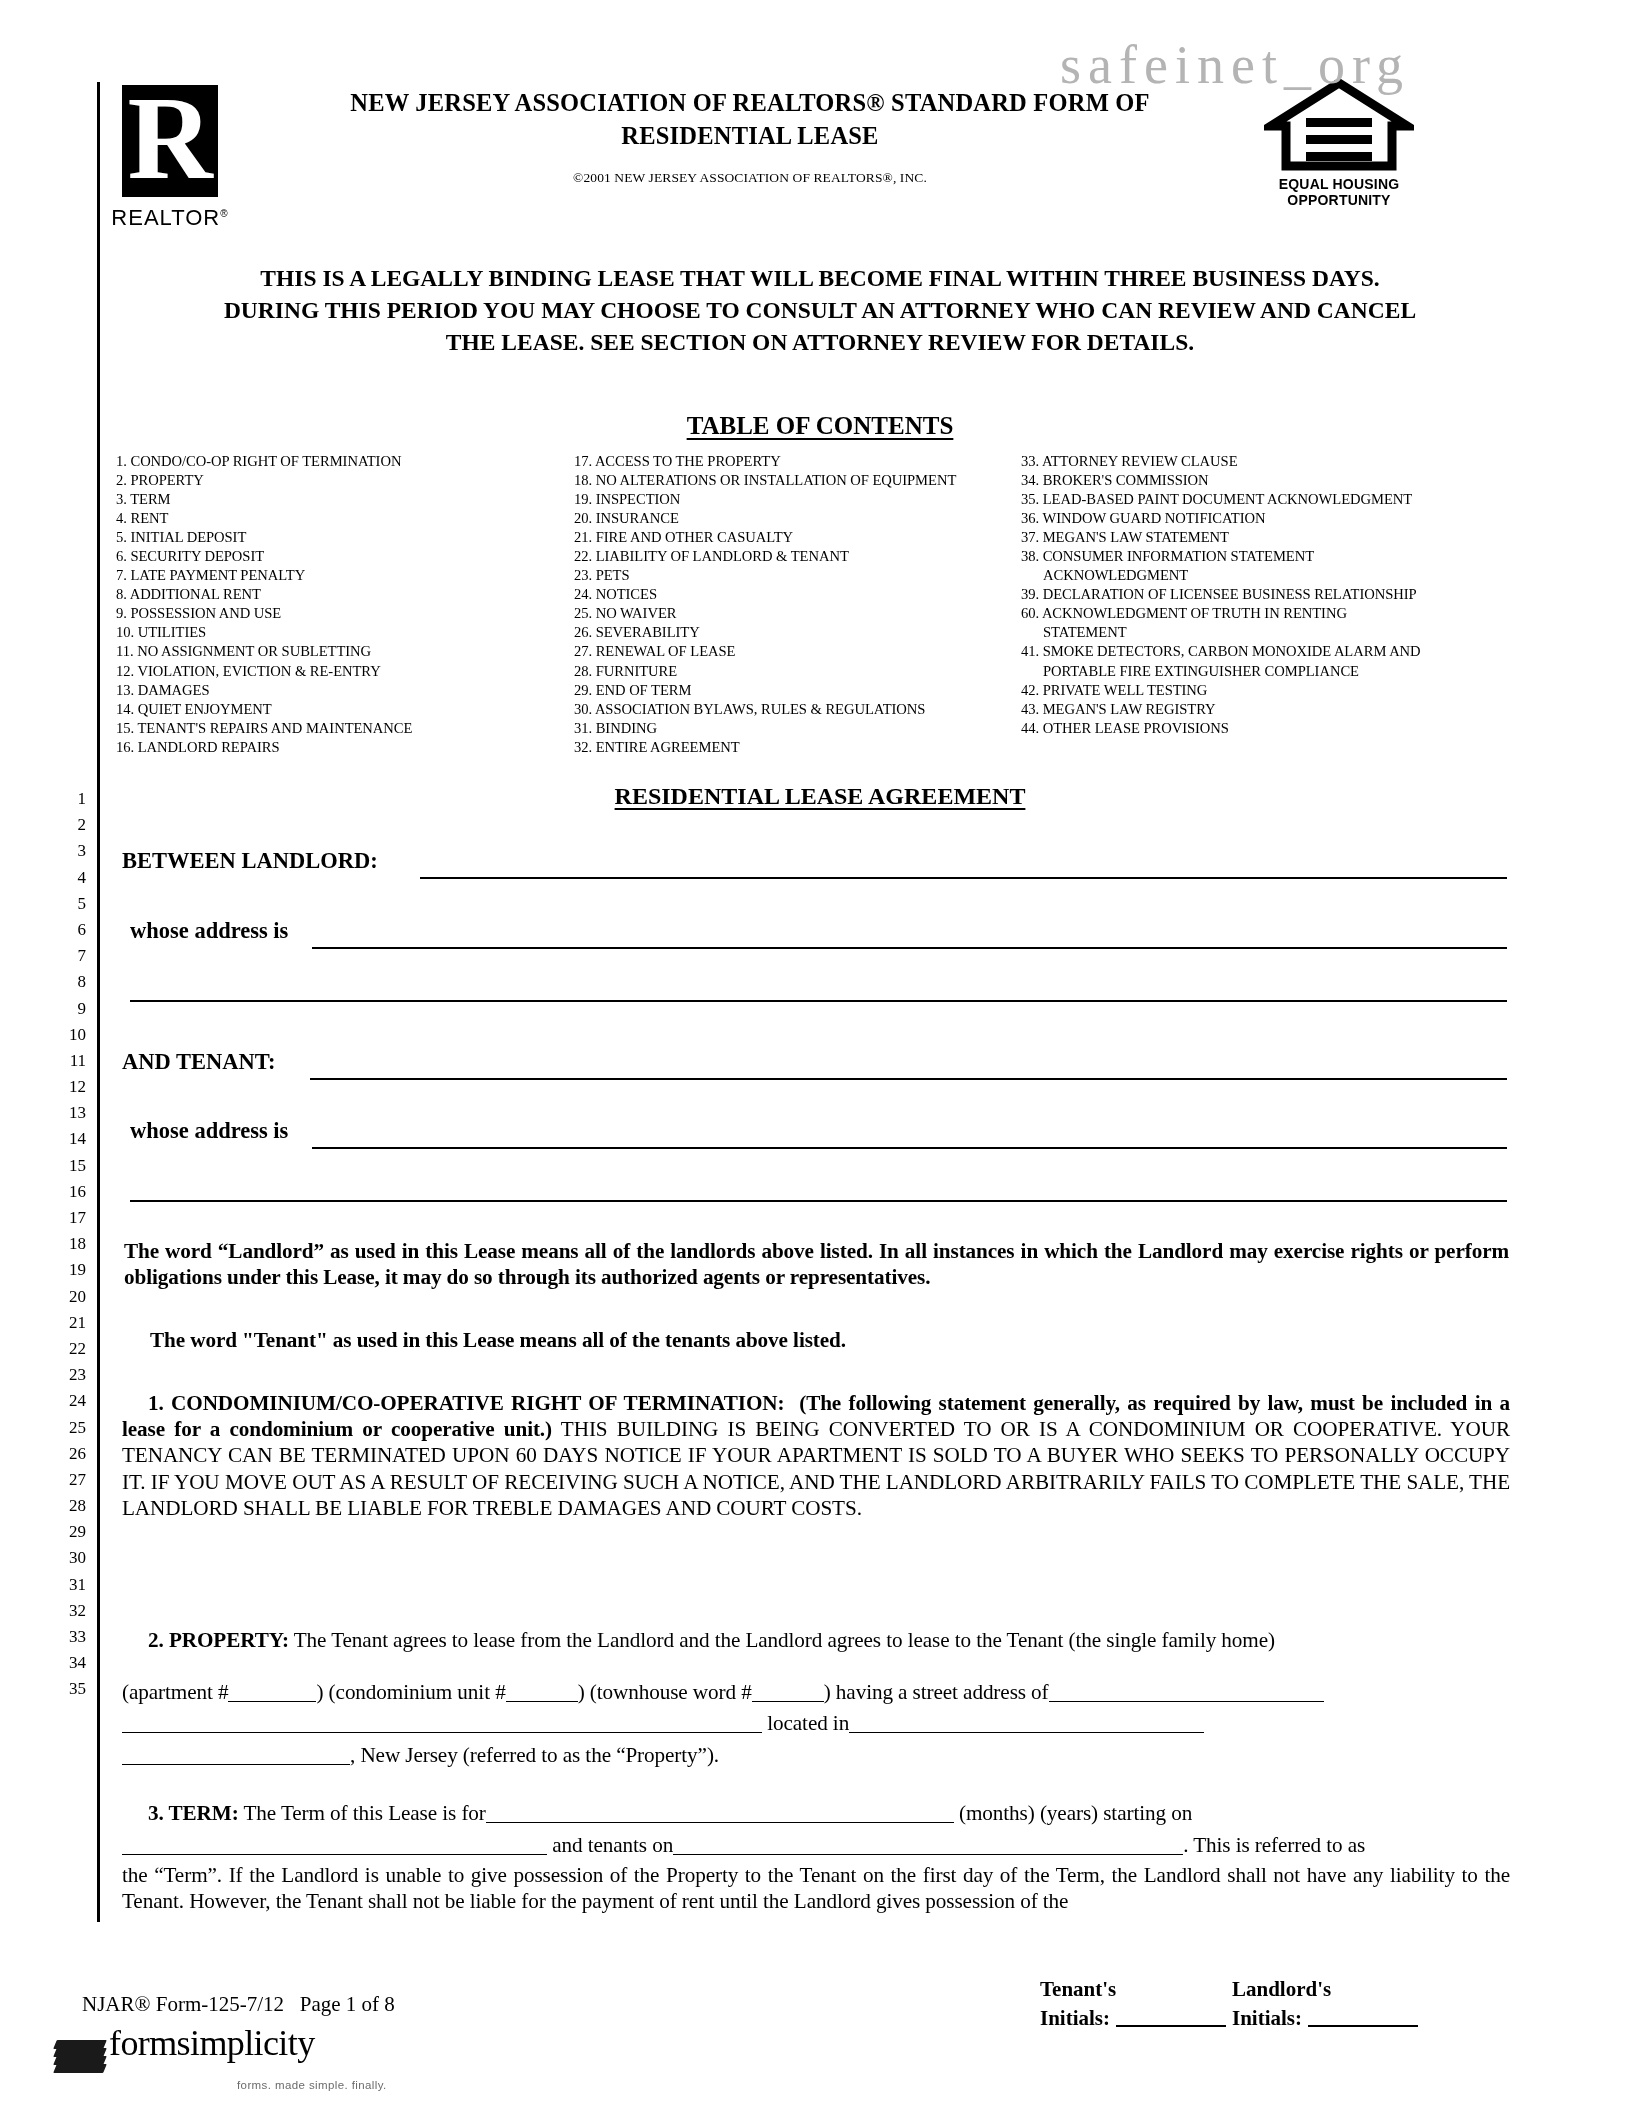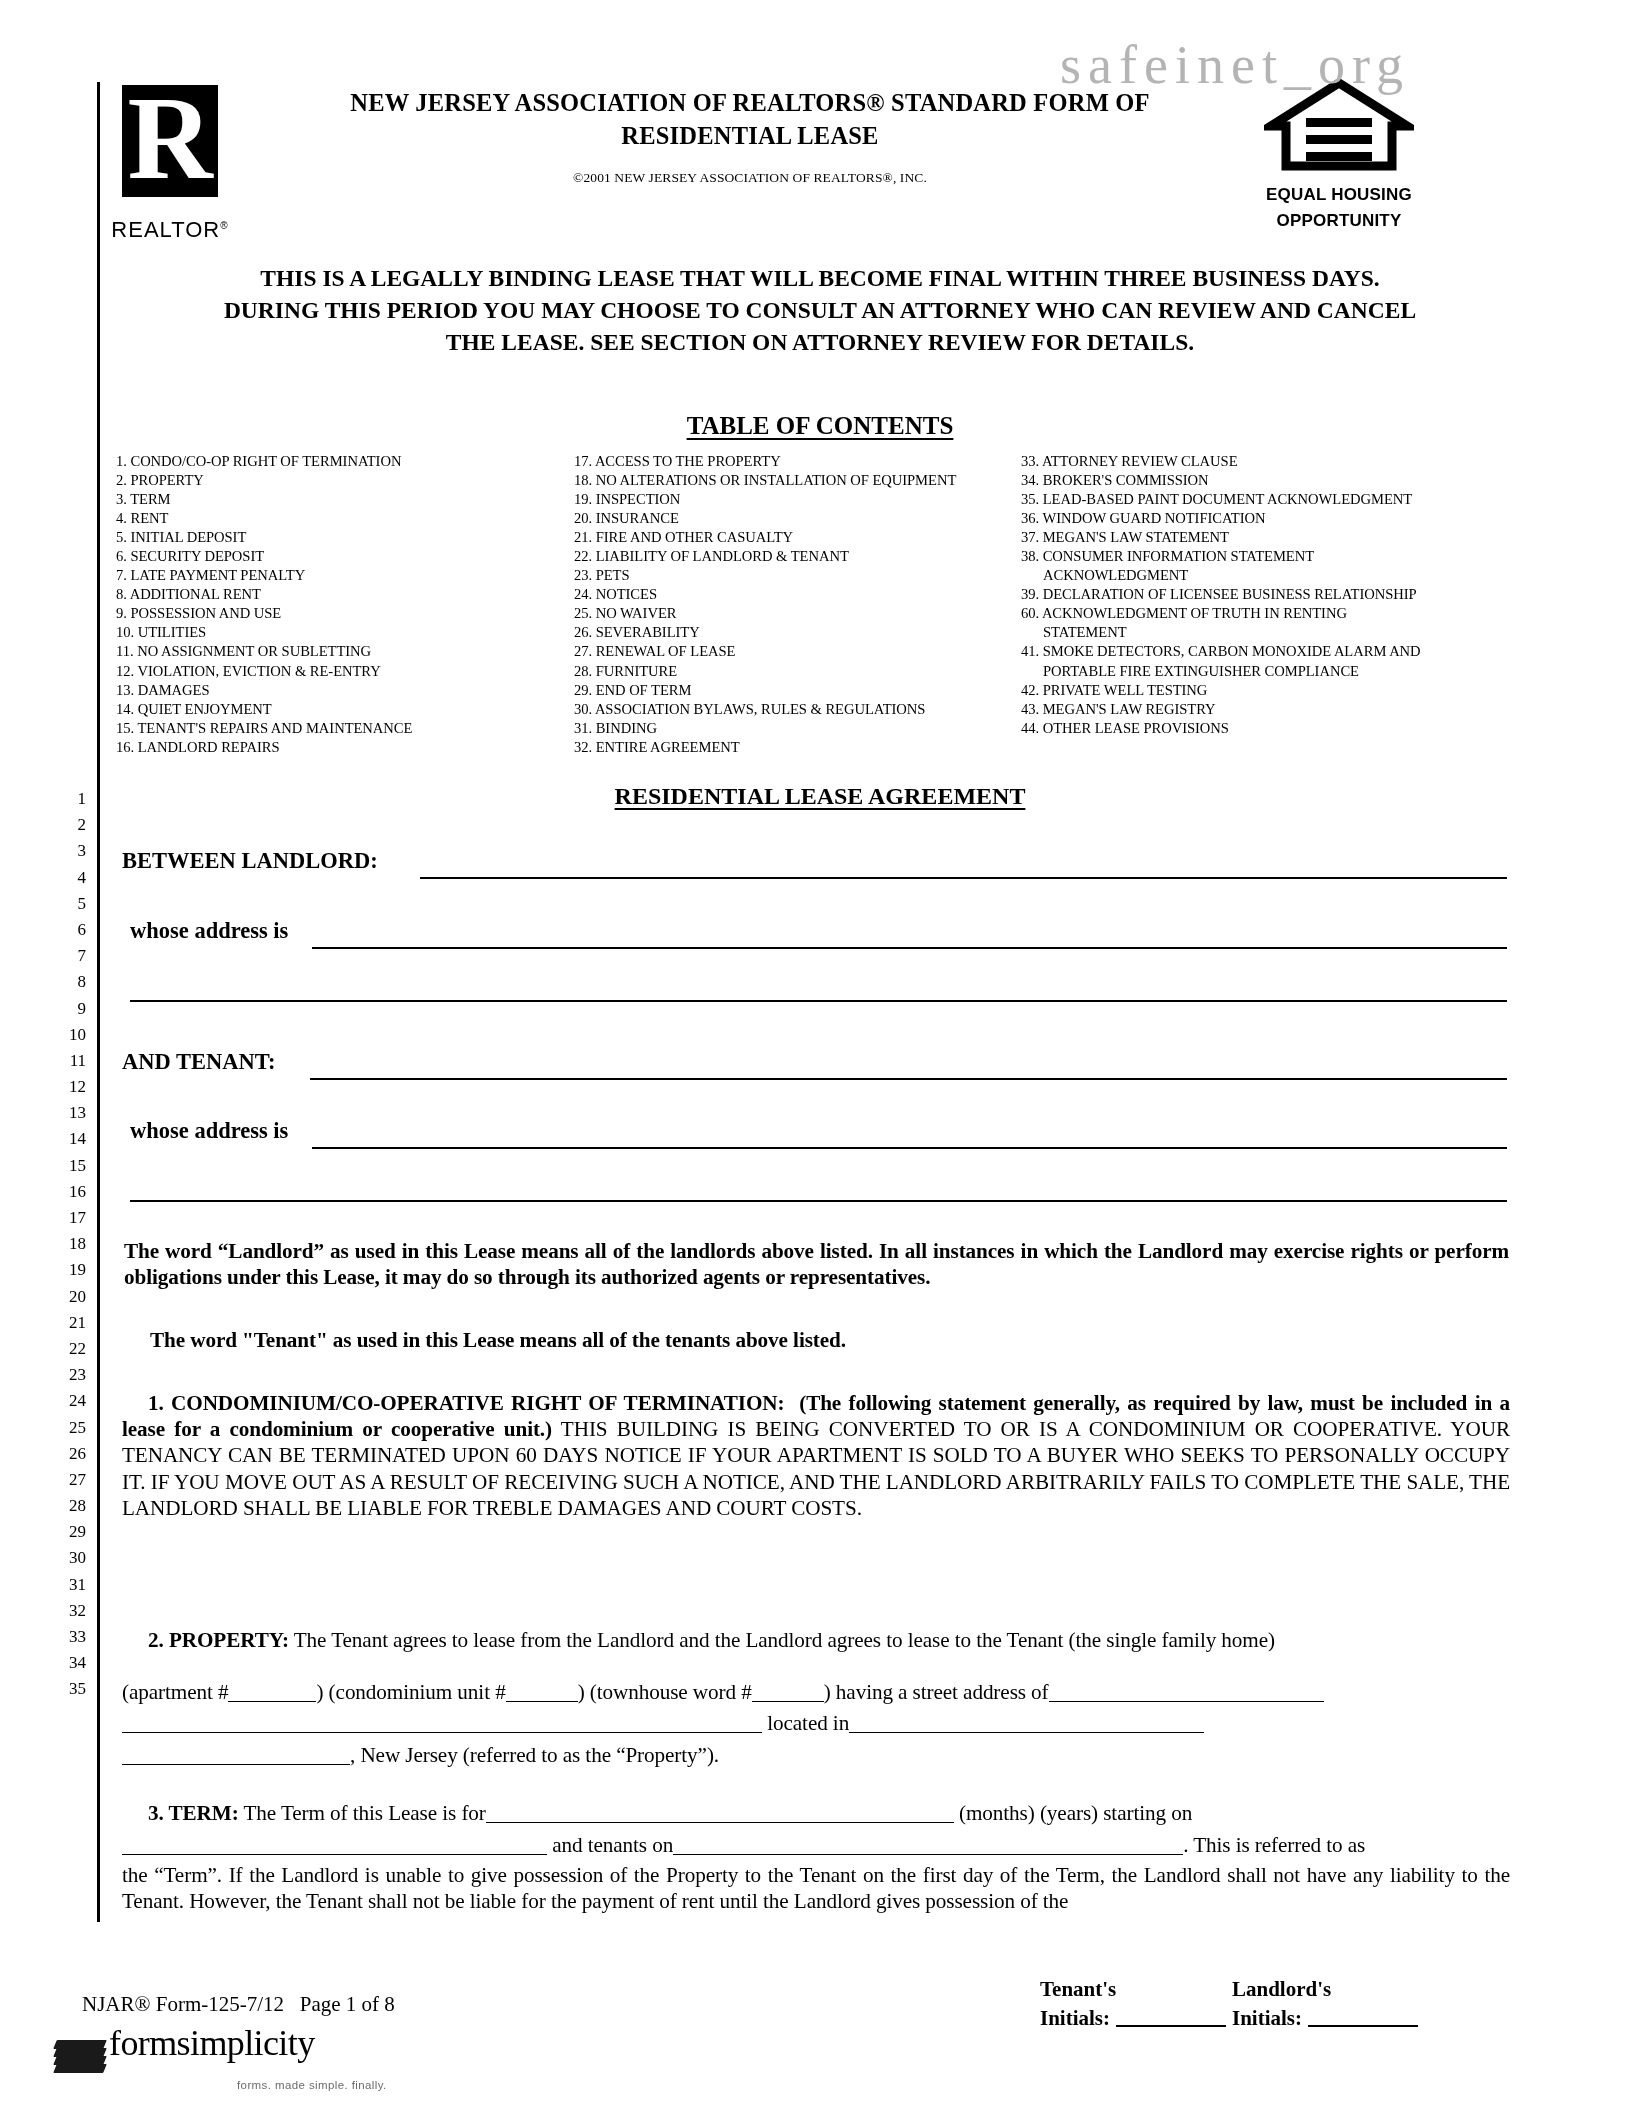--- a/index.html
+++ b/index.html
@@ -75,21 +75,21 @@
     font-family: "Liberation Serif", serif;
     font-size: 118px;
     font-weight: 700;
     line-height: 108px;
     text-align: center;
   }
   .realtor-word {
     font-family: "Liberation Sans", sans-serif;
     font-size: 22px;
     letter-spacing: 1px;
-    margin-top: 20px;
+    margin-top: 8px;
   }
   .realtor-word sup { font-size: 10px; vertical-align: super; }
 
   .title-block {
     position: absolute;
     left: 250px;
     top: 86px;
     width: 1000px;
     text-align: center;
   }
@@ -108,25 +108,25 @@
   
   .eho {
     position: absolute;
     right: 62px;
     top: 78px;
     width: 150px;
     text-align: center;
   }
   .eho-caption {
     font-family: "Liberation Sans", sans-serif;
-    font-size: 17px;
+    font-size: 14px;
     font-weight: 700;
     line-height: 13.5px;
     letter-spacing: 0.2px;
-    margin-top: 12px;
+    margin-top: 2px;
   }
 
   
   .notice {
     position: absolute;
     left: 110px;
     top: 262px;
     width: 1420px;
     text-align: center;
     font-size: 23.5px;

